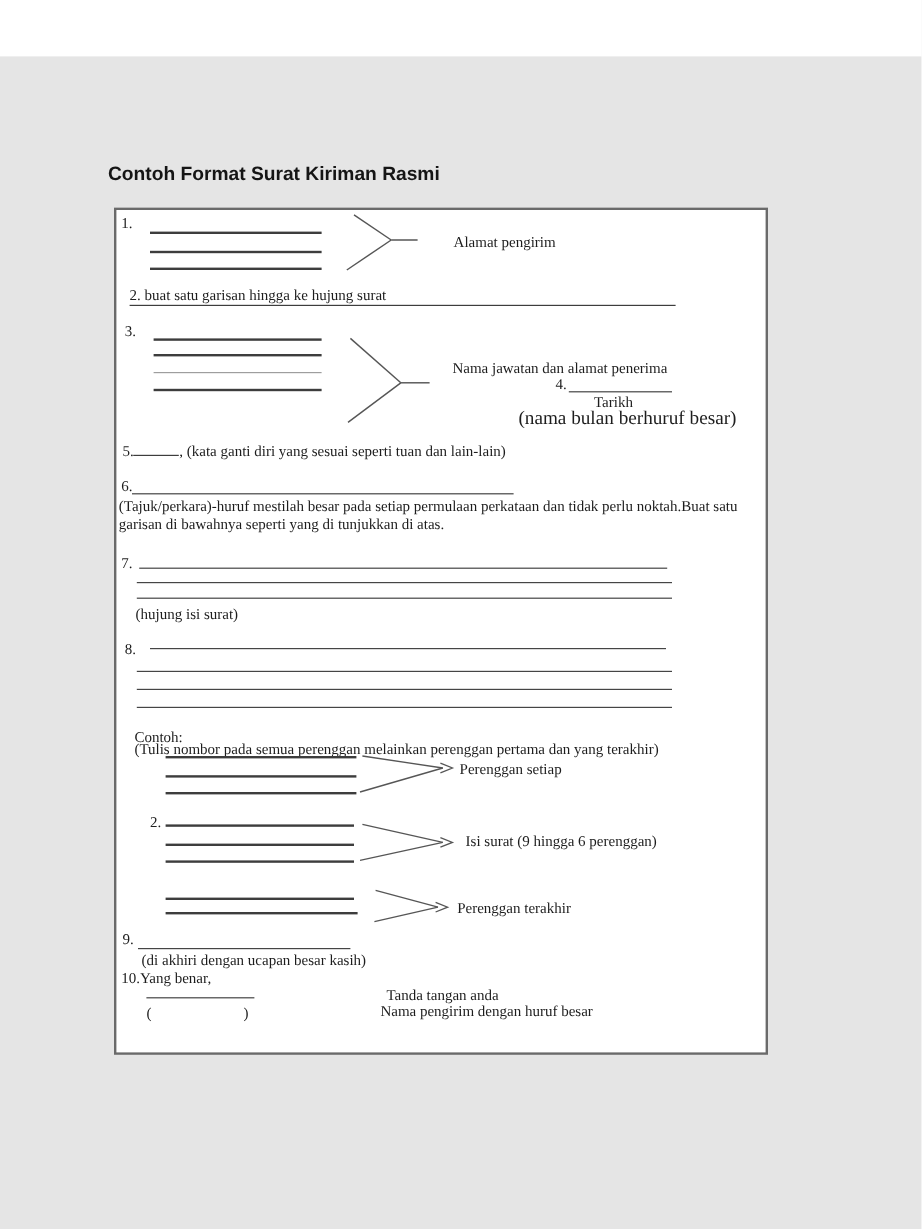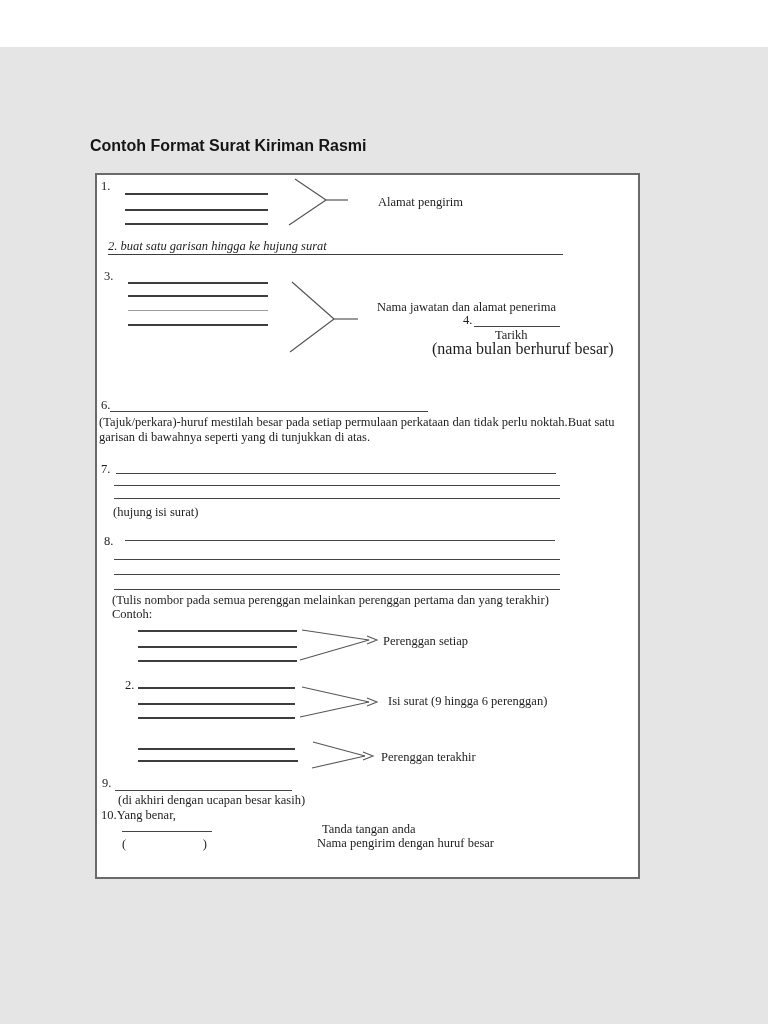--- a/index.html
+++ b/index.html
@@ -8,21 +8,21 @@
   .doc-title{position:absolute;left:90px;top:90px;font-family:"Liberation Sans", sans-serif;
              font-weight:bold;font-size:16px;color:#151515;white-space:nowrap;}
   .frame{position:absolute;left:95px;top:126px;width:541px;height:702px;
          border:2px solid #6a6a6a;background:#ffffff;}
   .txt{position:absolute;font-size:12.5px;line-height:14px;white-space:nowrap;color:#1d1d1d;}
   .txt.small{font-size:16px;}
   .txt.wrap{white-space:normal;line-height:15px;}
   .ln{position:absolute;height:0;border-top:2px solid #3d3d3d;}
   .ln.thin{border-top:1px solid #454545;}
   .ln.light{border-top:1px solid #9e9e9e;}
-  .underlined{border-bottom:1.5px solid #3d3d3d;padding-bottom:1px;font-style:italic;}
+  .underlined{border-bottom:1.5px solid #3d3d3d;padding-bottom:1px;}
   .blank{display:inline-block;width:38px;border-bottom:1px solid #3d3d3d;height:11px;vertical-align:baseline;}
   .parens{position:absolute;left:25px;top:662px;width:85px;display:flex;justify-content:space-between;
           font-size:12.5px;line-height:14px;}
   svg.braces{position:absolute;left:0;top:0;pointer-events:none;}
 </style>
 </head>
 <body>
 
 <div class="page">
 
@@ -71,37 +71,38 @@
     <div class="ln" style="left:31px;top:120px;width:140px"></div>
     <div class="ln light" style="left:31px;top:135px;width:140px"></div>
     <div class="ln" style="left:31px;top:149px;width:140px"></div>
     <div class="txt" style="left:280px;top:125px">Nama jawatan dan alamat penerima</div>
 
     <div class="txt" style="left:366px;top:138px">4.</div>
     <div class="ln thin" style="left:377px;top:151px;width:86px"></div>
     <div class="txt" style="left:398px;top:153px">Tarikh</div>
     <div class="txt small" style="left:335px;top:167px">(nama bulan berhuruf besar)</div>
 
+    <div class="txt" style="left:5px;top:193px"><span>5.</span><span class="blank"></span><span>, (kata ganti diri yang sesuai seperti tuan dan lain-lain)</span></div>
 
     <div class="txt" style="left:4px;top:223px">6.</div>
     <div class="ln thin" style="left:13px;top:236px;width:318px"></div>
     <div class="txt wrap" style="left:2px;top:240px;width:538px">(Tajuk/perkara)-huruf mestilah besar pada setiap permulaan perkataan dan tidak perlu noktah.Buat satu garisan di bawahnya seperti yang di tunjukkan di atas.</div>
 
     <div class="txt" style="left:4px;top:287px">7.</div>
     <div class="ln thin" style="left:19px;top:298px;width:440px"></div>
     <div class="ln thin" style="left:17px;top:310px;width:446px"></div>
     <div class="ln thin" style="left:17px;top:323px;width:446px"></div>
     <div class="txt" style="left:16px;top:330px">(hujung isi surat)</div>
 
     <div class="txt" style="left:7px;top:359px">8.</div>
     <div class="ln thin" style="left:28px;top:365px;width:430px"></div>
     <div class="ln thin" style="left:17px;top:384px;width:446px"></div>
     <div class="ln thin" style="left:17px;top:399px;width:446px"></div>
     <div class="ln thin" style="left:17px;top:414px;width:446px"></div>
-    <div class="txt" style="left:15px;top:418px">(Tulis nombor pada semua perenggan melainkan perenggan pertama dan yang terakhir)</div>
+    <div class="txt" style="left:15px;top:442px">(Tulis nombor pada semua perenggan melainkan perenggan pertama dan yang terakhir)</div>
     <div class="txt" style="left:15px;top:432px">Contoh:</div>
 
     <div class="ln" style="left:41px;top:455px;width:159px"></div>
     <div class="ln" style="left:41px;top:471px;width:159px"></div>
     <div class="ln" style="left:41px;top:485px;width:159px"></div>
     <div class="txt" style="left:286px;top:459px">Perenggan setiap</div>
 
     <div class="txt" style="left:28px;top:503px">2.</div>
     <div class="ln" style="left:41px;top:512px;width:157px"></div>
     <div class="ln" style="left:41px;top:528px;width:157px"></div>

